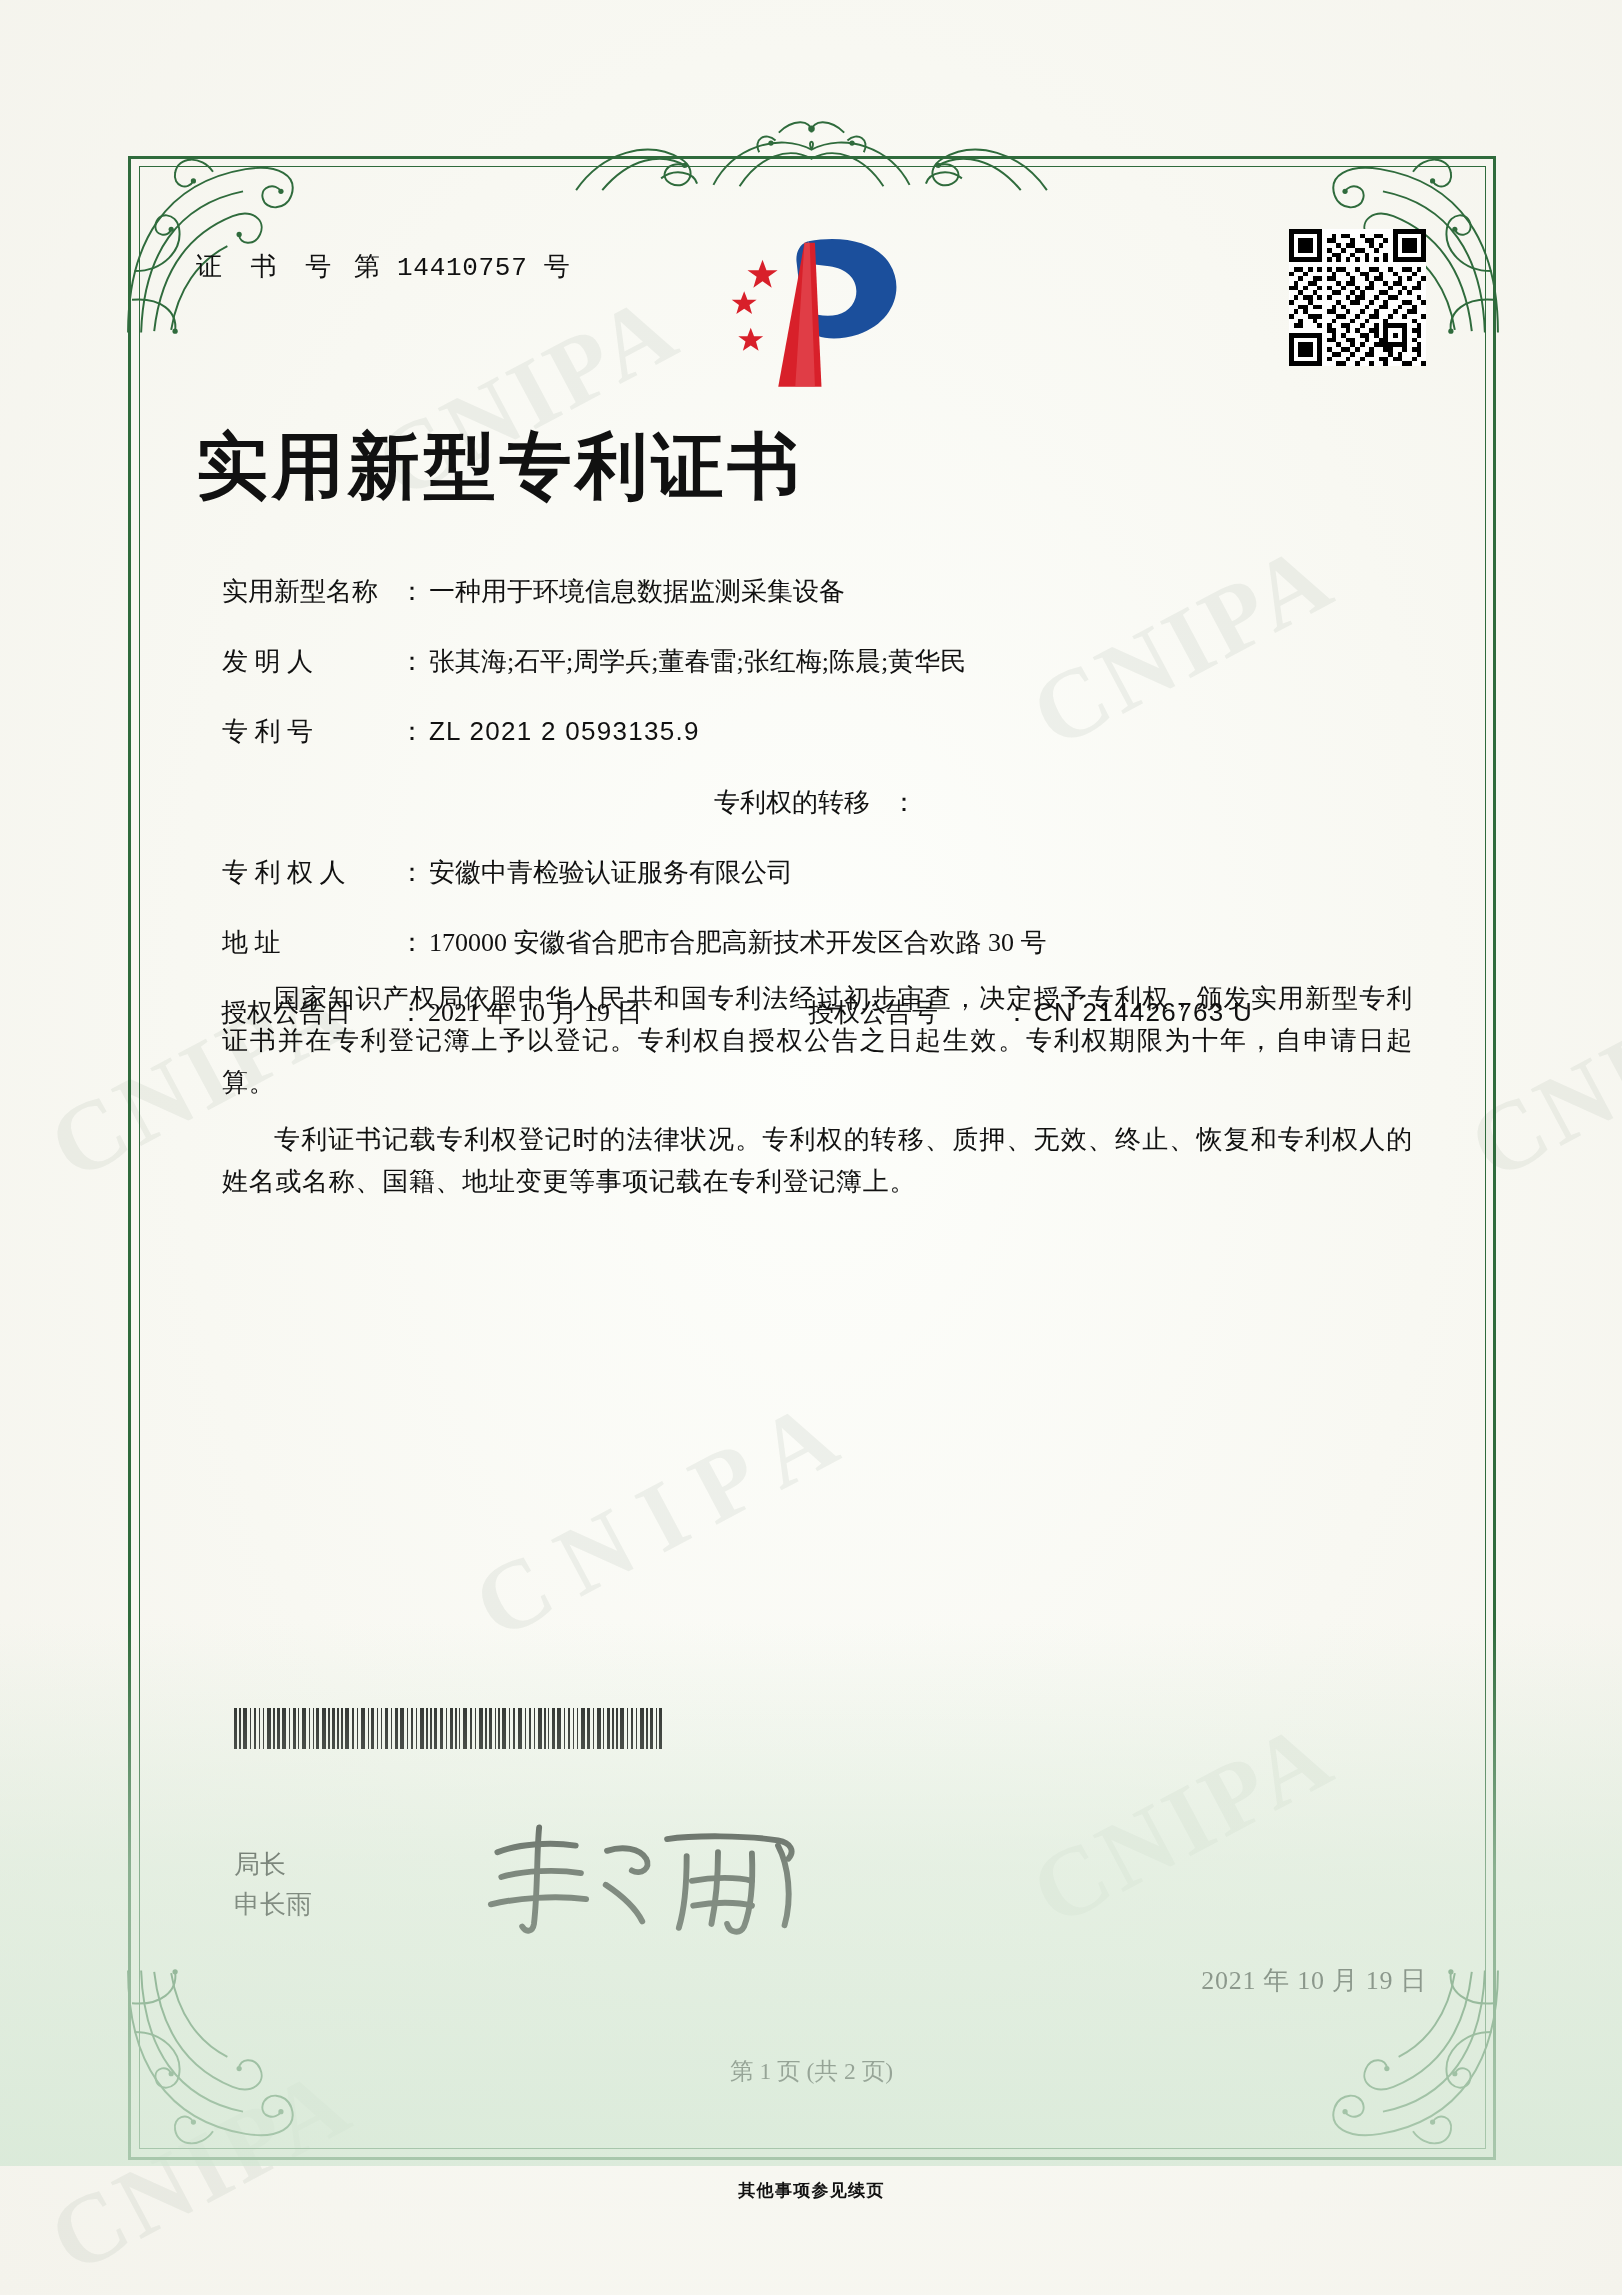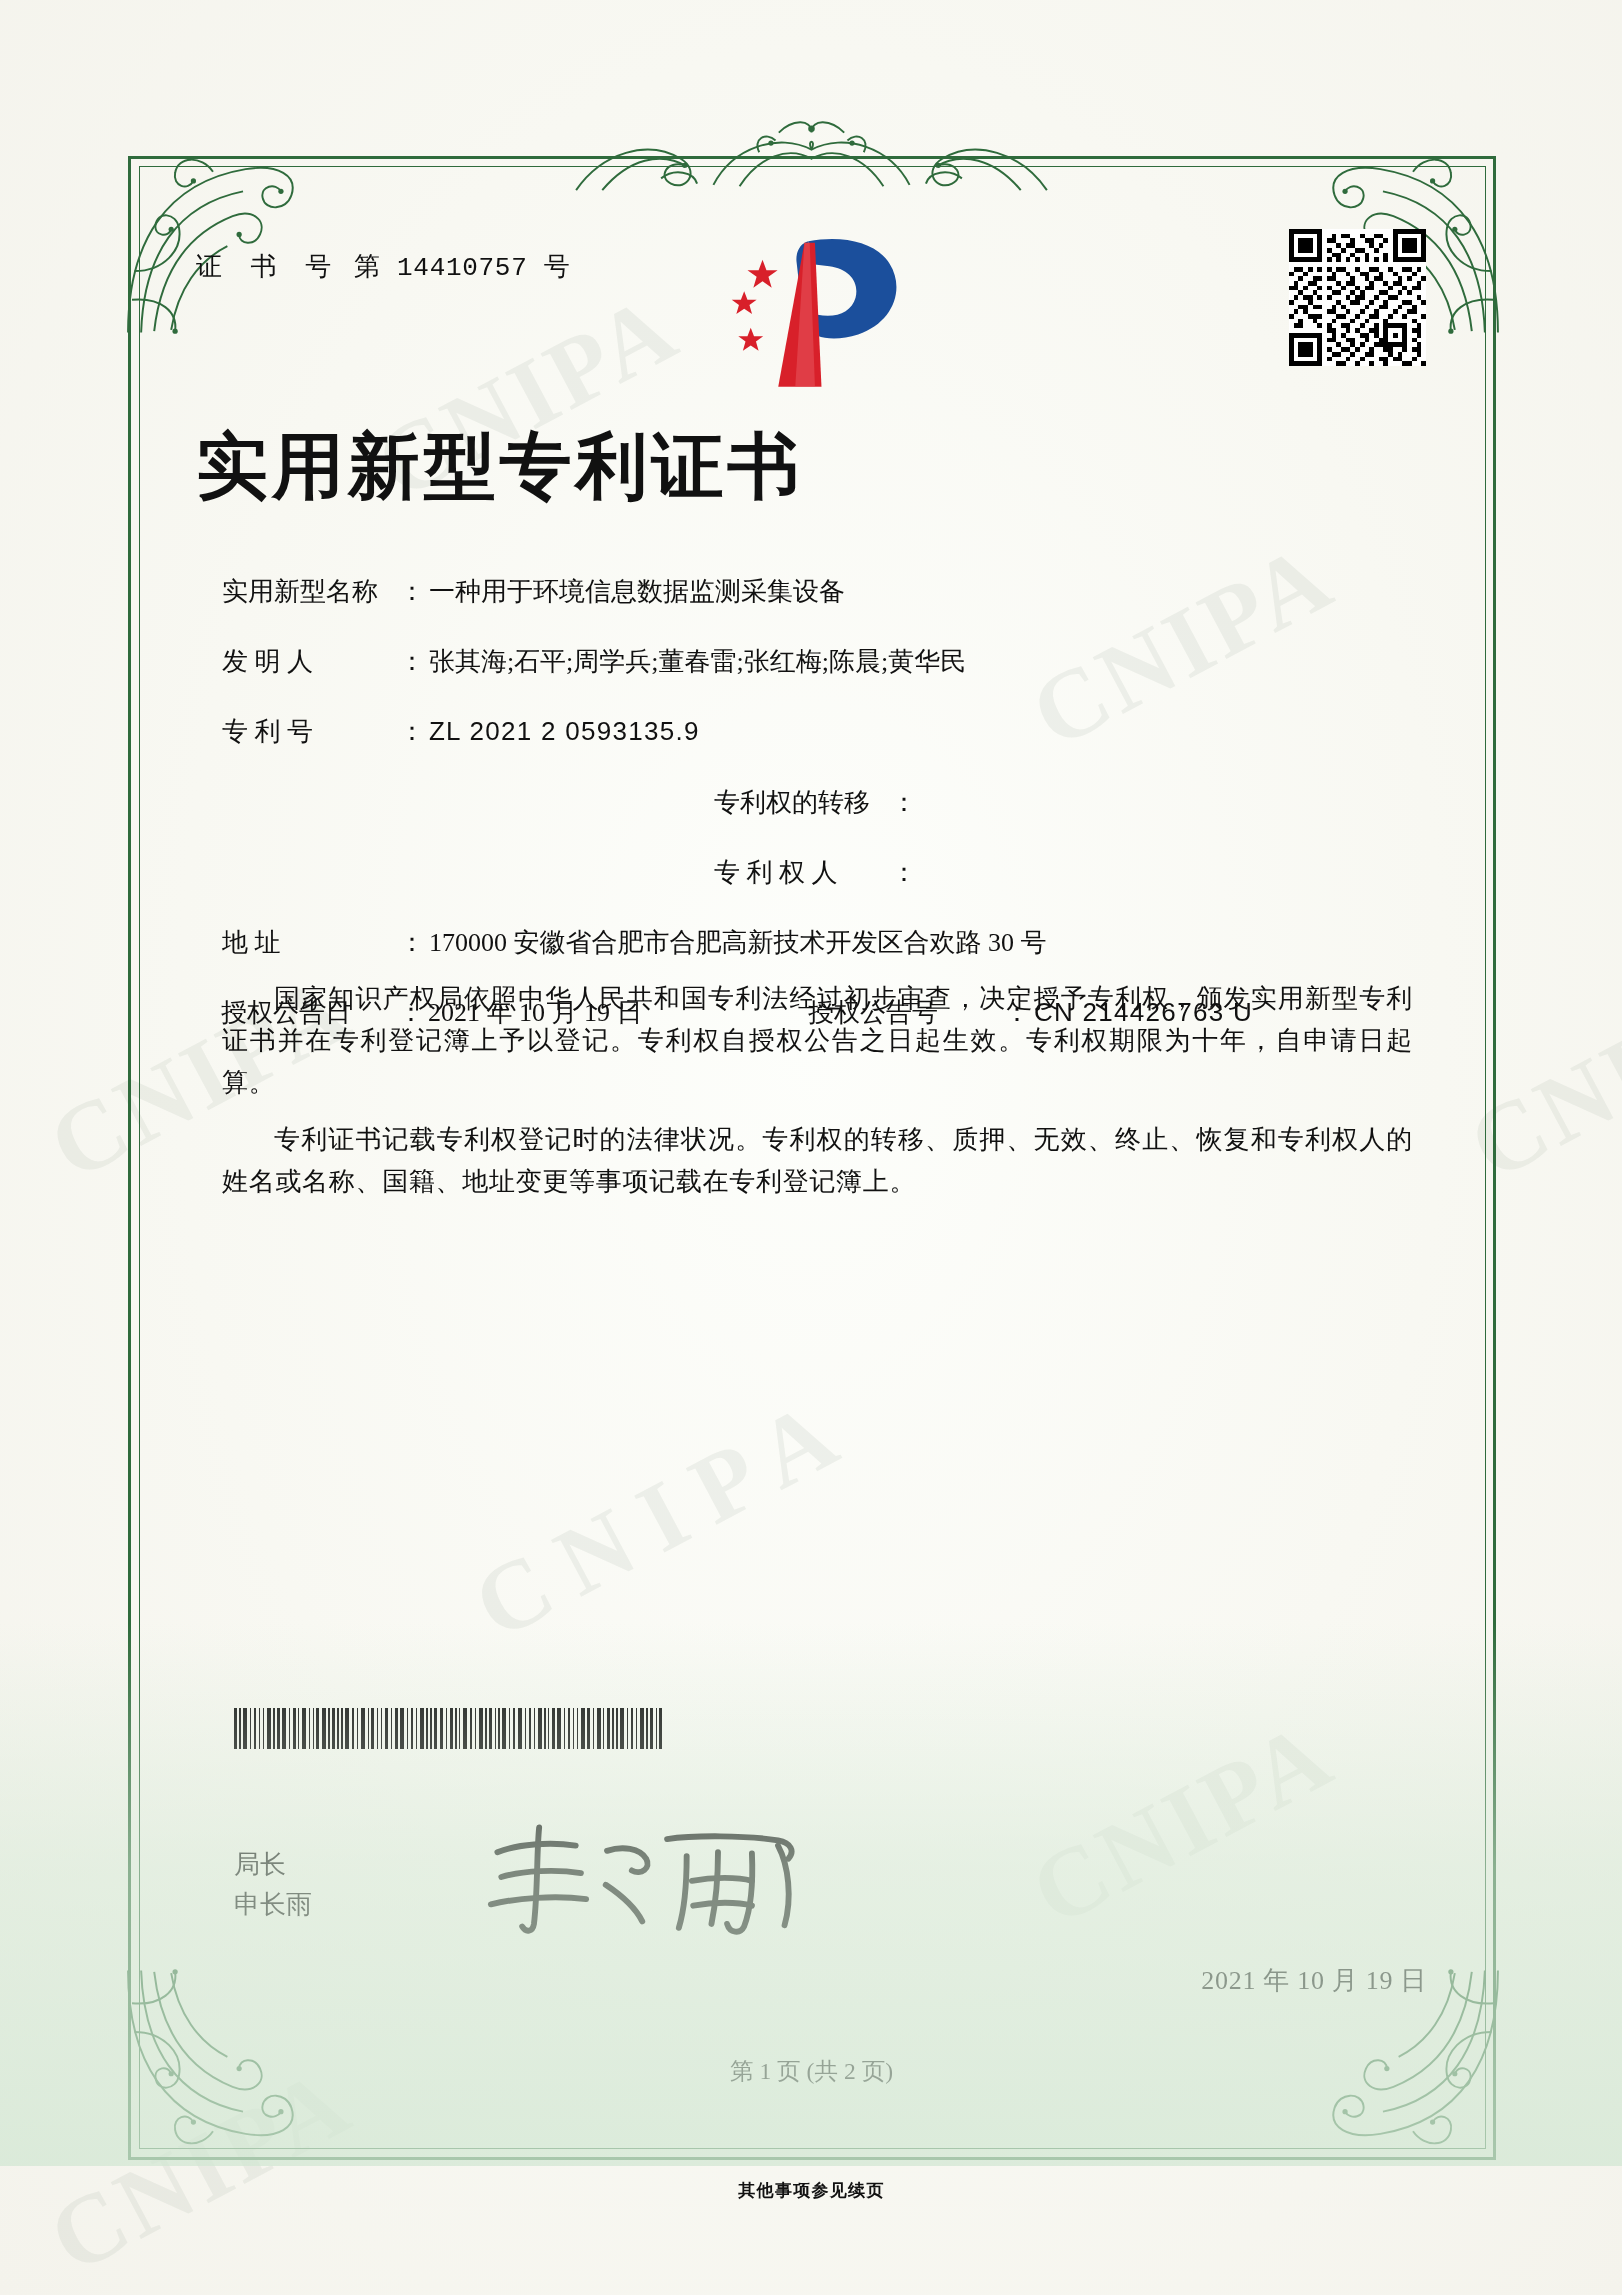--- a/index.html
+++ b/index.html
@@ -642,20 +642,21 @@
           <span>专利权的转移</span>
         </div>
         <div class="colon">：</div>
       </div>
 
       <div class="row">
         <div class="label">
           <span>专 利 权 人</span>
         </div>
         <div class="colon">：</div>
+        <div class="value">安徽中青检验认证服务有限公司</div>
       </div>
 
       <div class="row">
         <div class="label">
           <span>地        址</span>
         </div>
         <div class="colon">：</div>
         <div class="value">170000 安徽省合肥市合肥高新技术开发区合欢路 30 号</div>
       </div>
 

